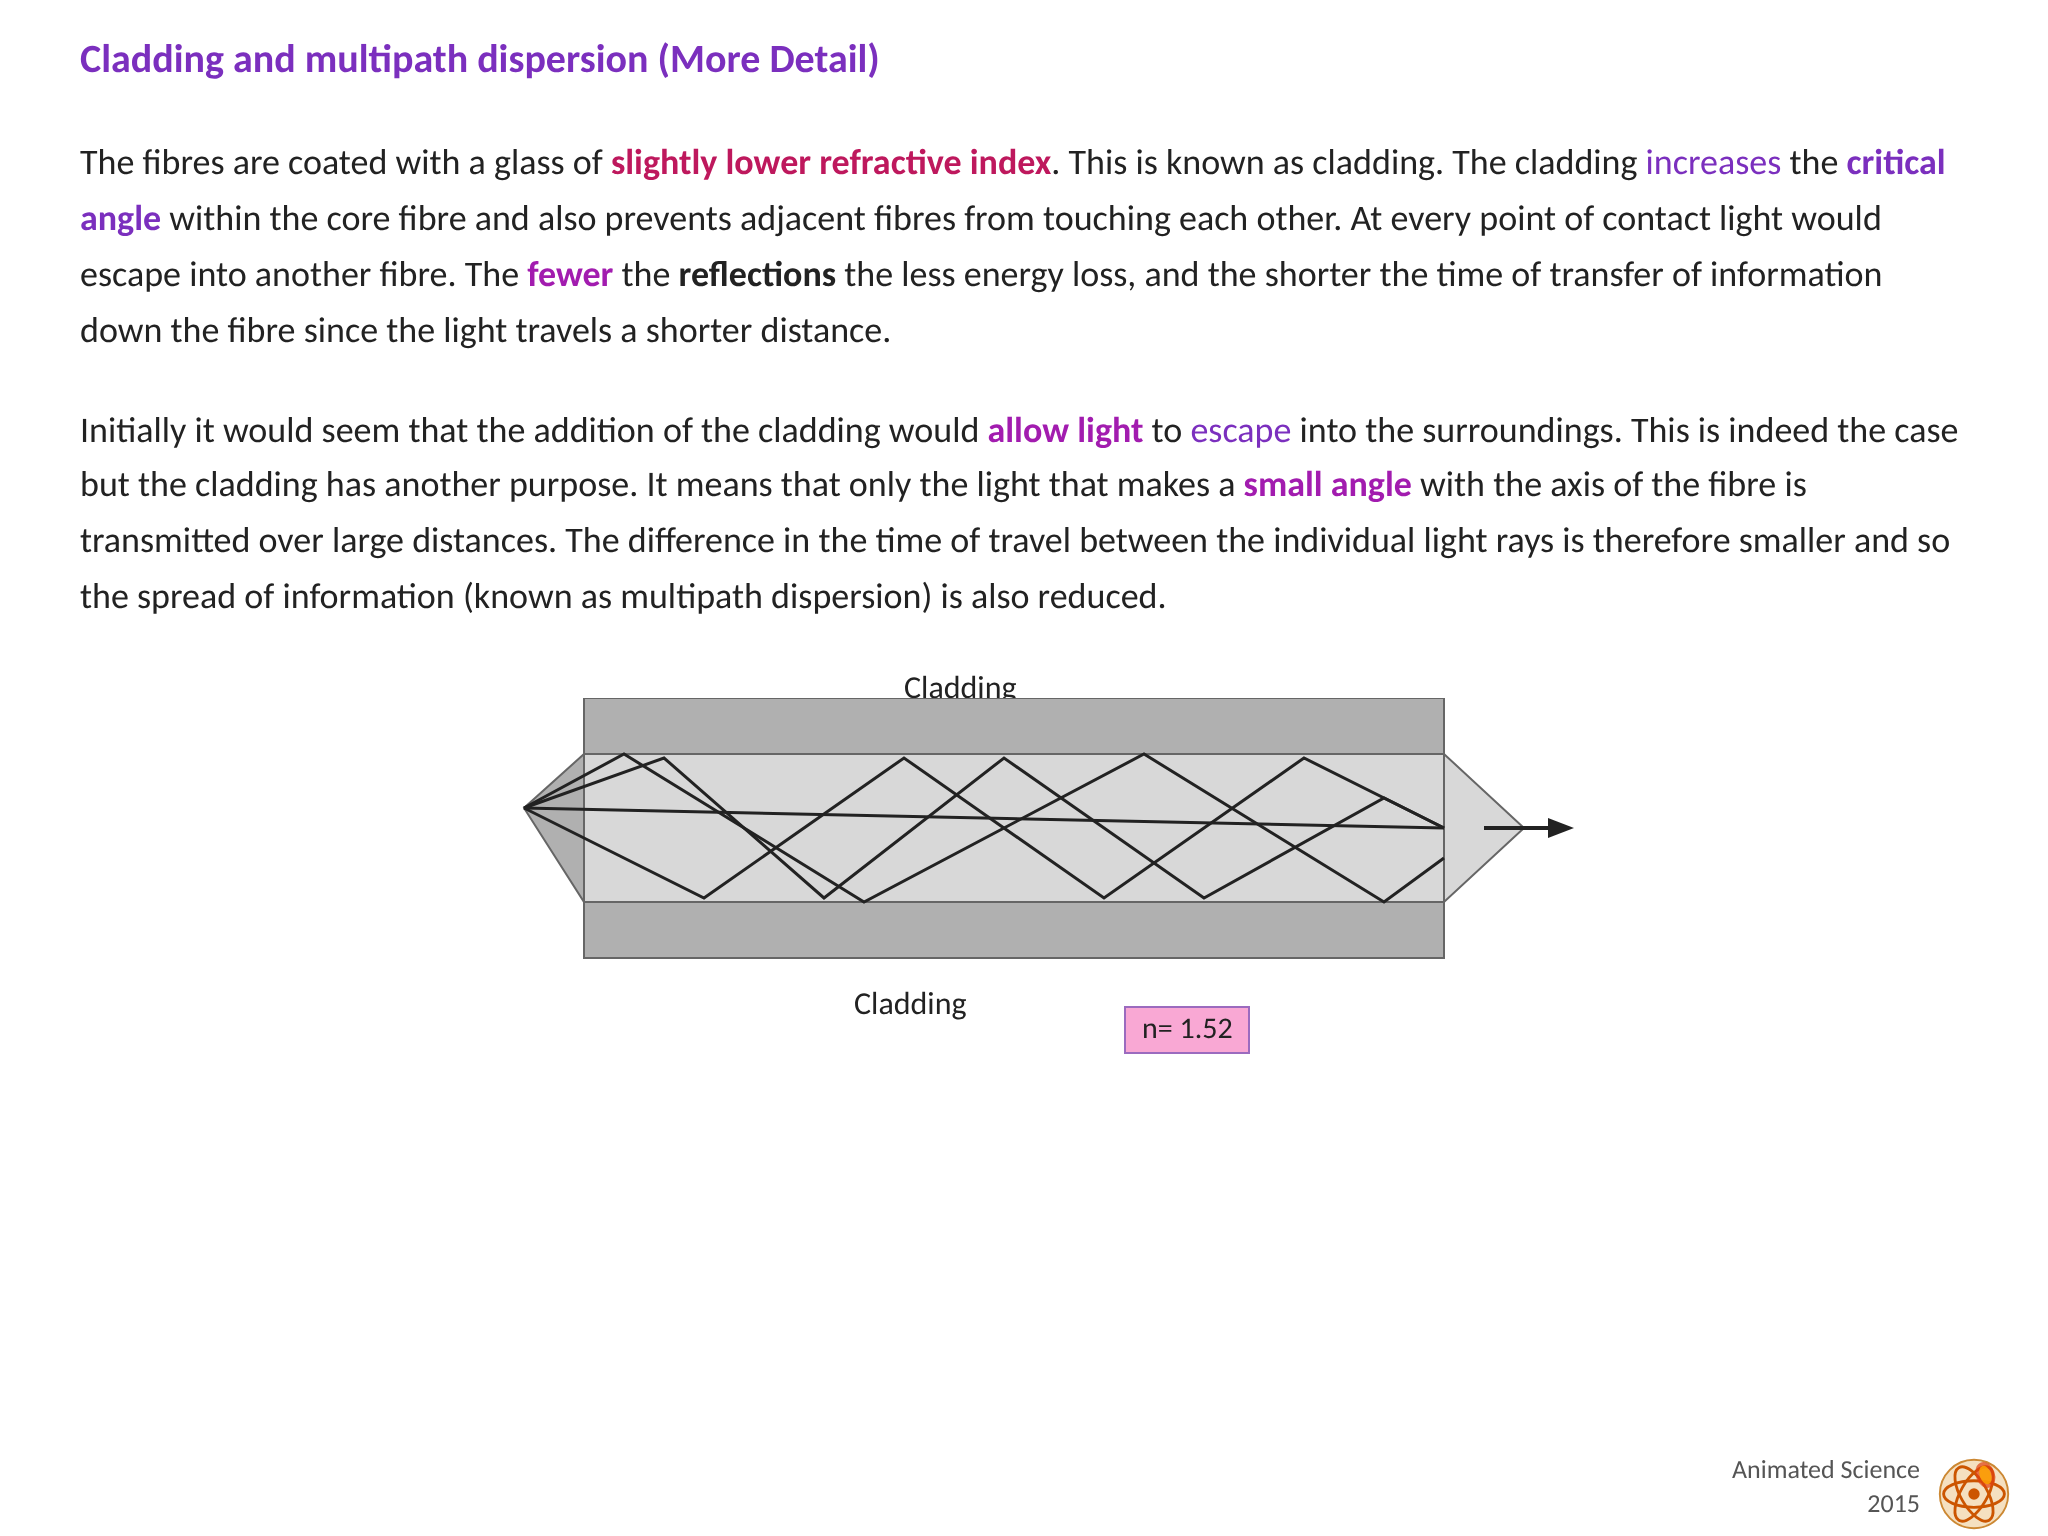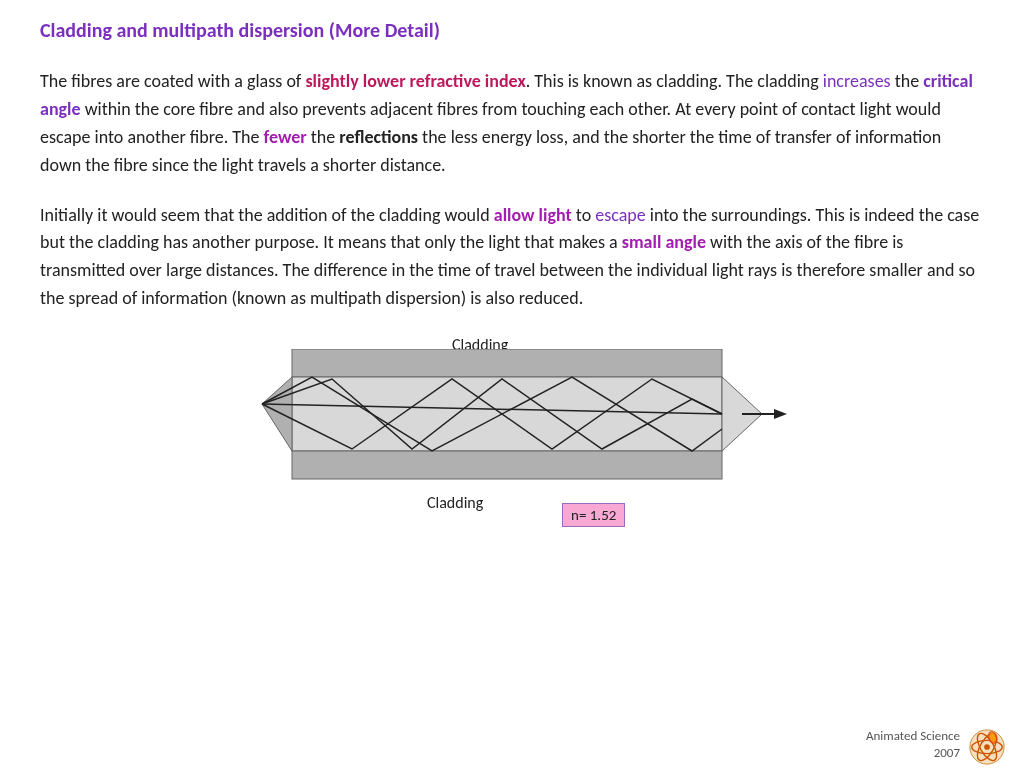--- a/index.html
+++ b/index.html
@@ -154,21 +154,21 @@
 
         <line x1="30" y1="55" x2="490" y2="65" stroke="#222" stroke-width="1.5"></line>
       </svg>
     </div>
   </div>
 </div>
 
 <div class="branding">
   <div class="branding-text">
     <div>Animated Science</div>
-    <div>2007</div>
+    <div>2015</div>
   </div>
 
   <svg class="branding-logo" viewBox="0 0 40 40" xmlns="http://www.w3.org/2000/svg">
     <circle cx="20" cy="20" r="18" fill="#f5e0c0" stroke="#cc8833" stroke-width="1"></circle>
     <ellipse cx="20" cy="20" rx="16" ry="7" fill="none" stroke="#cc5500" stroke-width="1.5"></ellipse>
     <ellipse cx="20" cy="20" rx="16" ry="7" fill="none" stroke="#cc5500" stroke-width="1.5" transform="rotate(60 20 20)"></ellipse>
     <ellipse cx="20" cy="20" rx="16" ry="7" fill="none" stroke="#cc5500" stroke-width="1.5" transform="rotate(120 20 20)"></ellipse>
     <circle cx="20" cy="20" r="3" fill="#cc5500"></circle>
 
     <ellipse cx="26" cy="10" rx="5" ry="7" fill="#e04010" opacity="0.7" transform="rotate(-20 26 10)"></ellipse>

